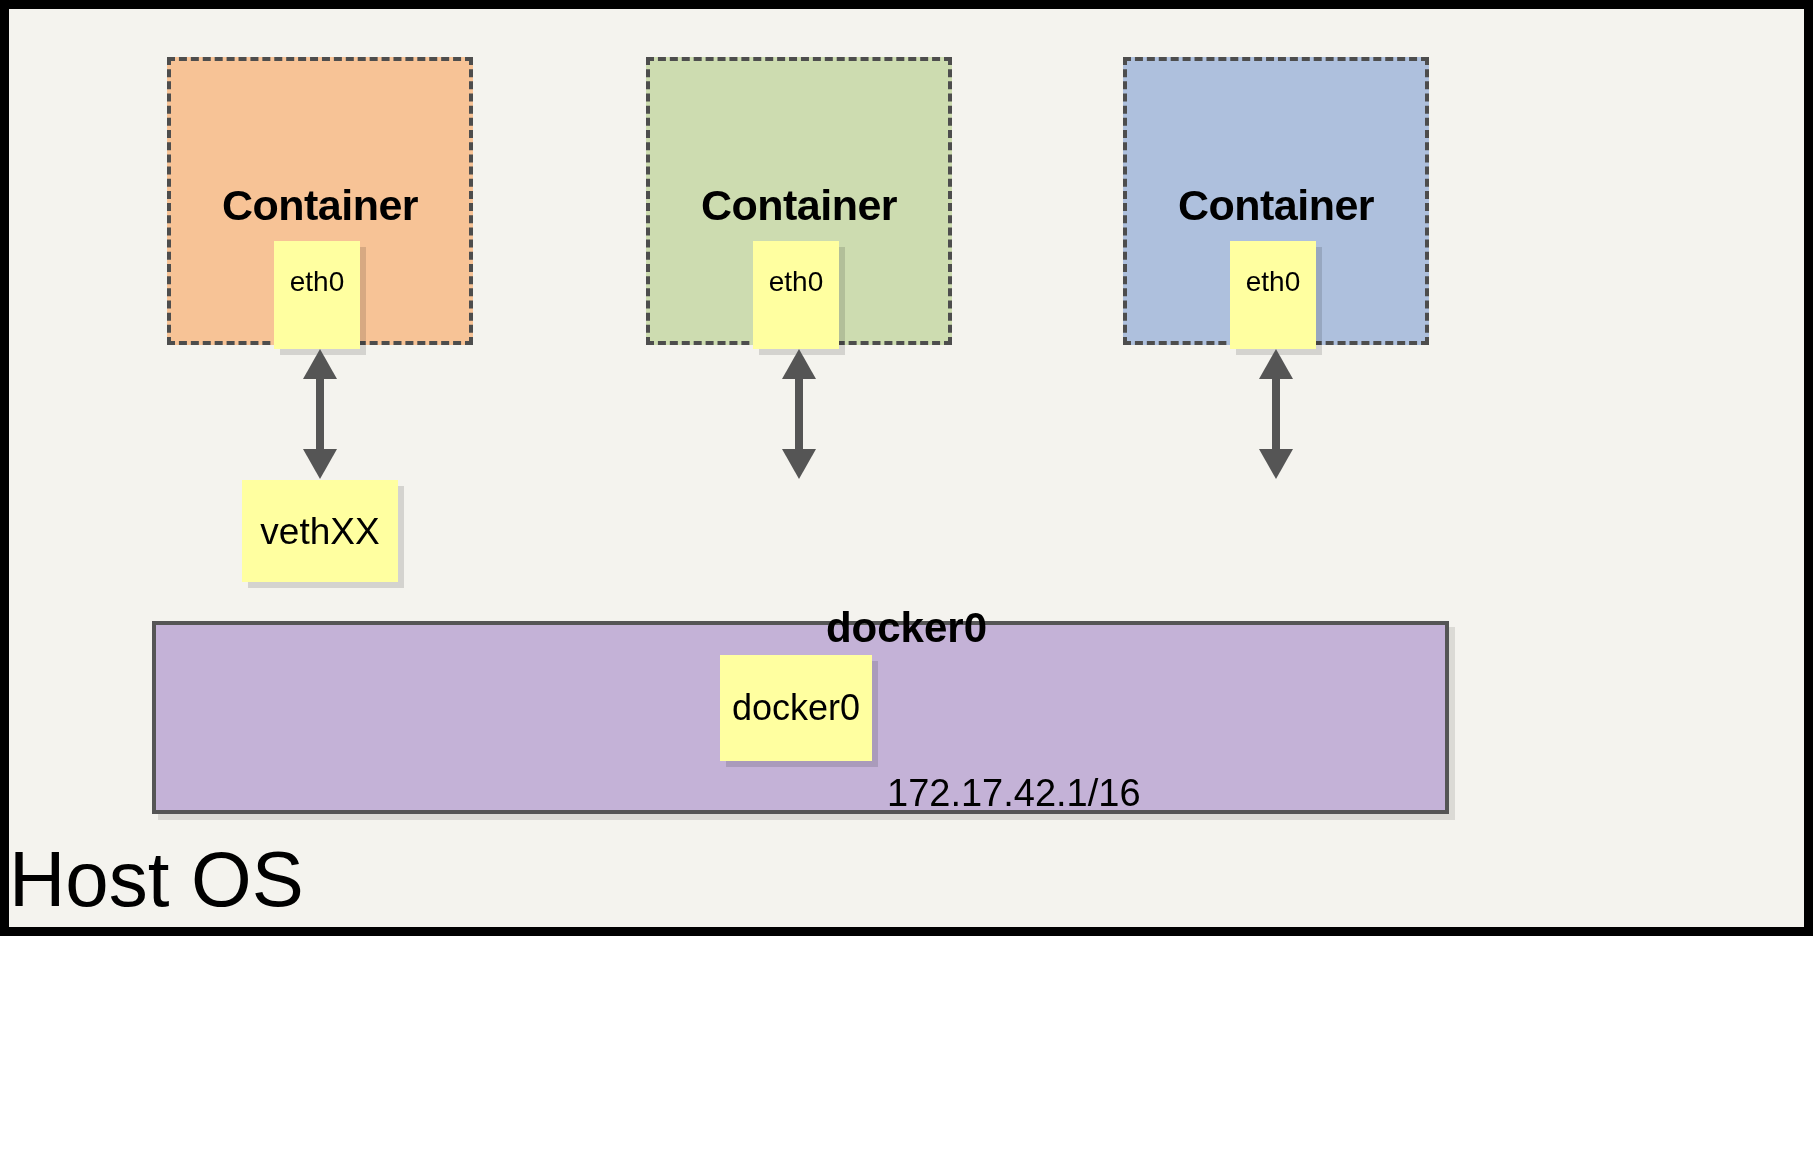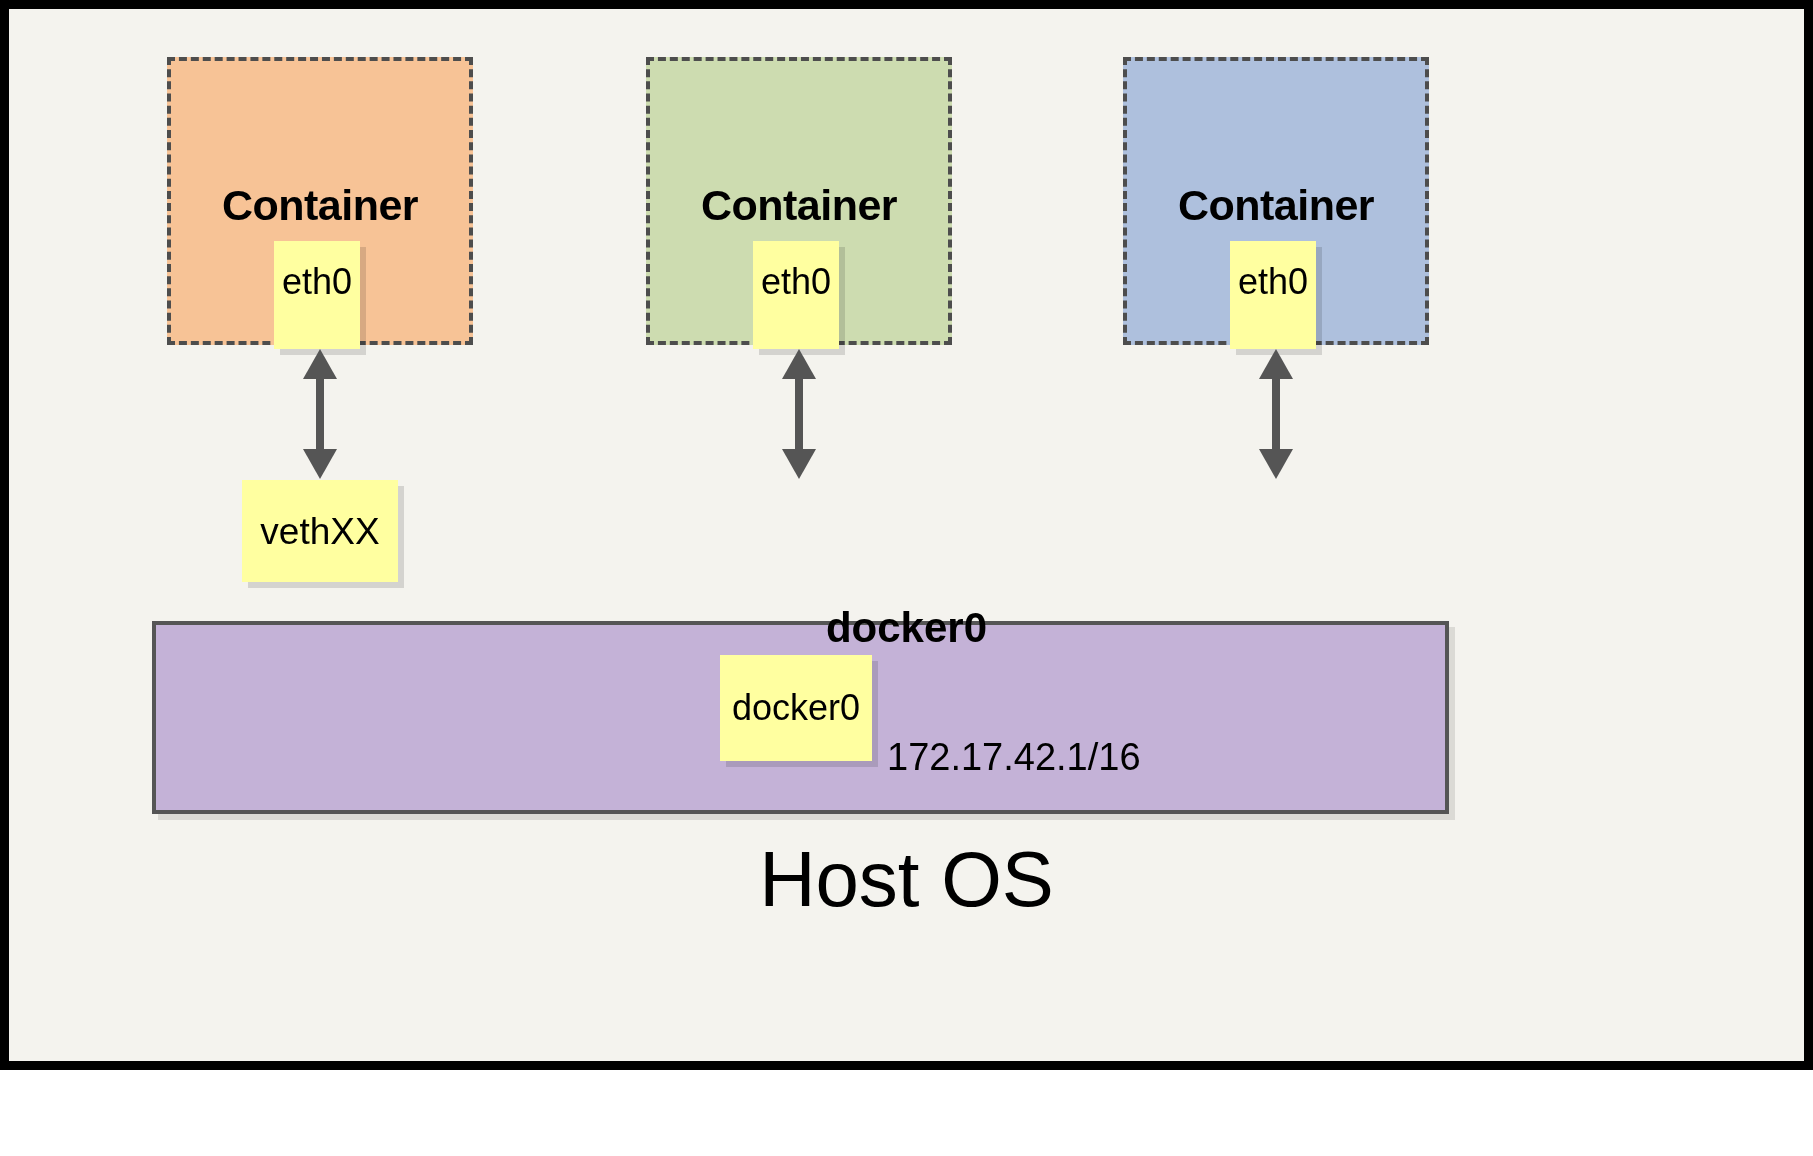--- a/index.html
+++ b/index.html
@@ -8,21 +8,21 @@
     padding: 0;
     background: #ffffff;
   }
   body {
     font-family: "Liberation Sans", sans-serif;
   }
 
   #canvas {
     position: relative;
     width: 1813px;
-    height: 1070px;
+    height: 936px;
     background: #F4F3EE;
     box-sizing: border-box;
     border: 9px solid #000000;
     overflow: hidden;
   }
 
   
   .container-box {
     position: absolute;
     box-sizing: border-box;
@@ -41,21 +41,21 @@
 
   
   .ybox {
     position: absolute;
     background: #FFFFA0;
     box-shadow: 6px 6px 0 rgba(0,0,0,0.13);
     display: flex;
     align-items: center;
     justify-content: center;
     color: #000000;
-    font-size: 36px;
+    font-size: 28px;
     line-height: 1;
     box-sizing: border-box;
   }
   .ybox.eth0 {
     width: 86px;
     height: 108px;
     padding-bottom: 26px;
   }
   .ybox.veth {
     width: 156px;
@@ -121,27 +121,27 @@
     color: #000000;
     z-index: 6;
   }
   #docker-bar-label span { position: relative; top: 0; }
 
   #bridge-ip {
     position: absolute;
     font-size: 38px;
     color: #000000;
     white-space: nowrap;
+    margin-top: 36px;
   }
 
   #host-os {
     position: absolute;
     left: 0;
     right: 0;
-    text-align: center;
     font-size: 78px;
     color: #000000;
     letter-spacing: 0px;
   }
 </style>
 </head>
 <body>
 
 <div id="canvas" style="background-color: rgb(244, 243, 238); border-color: rgb(0, 0, 0);">
 

